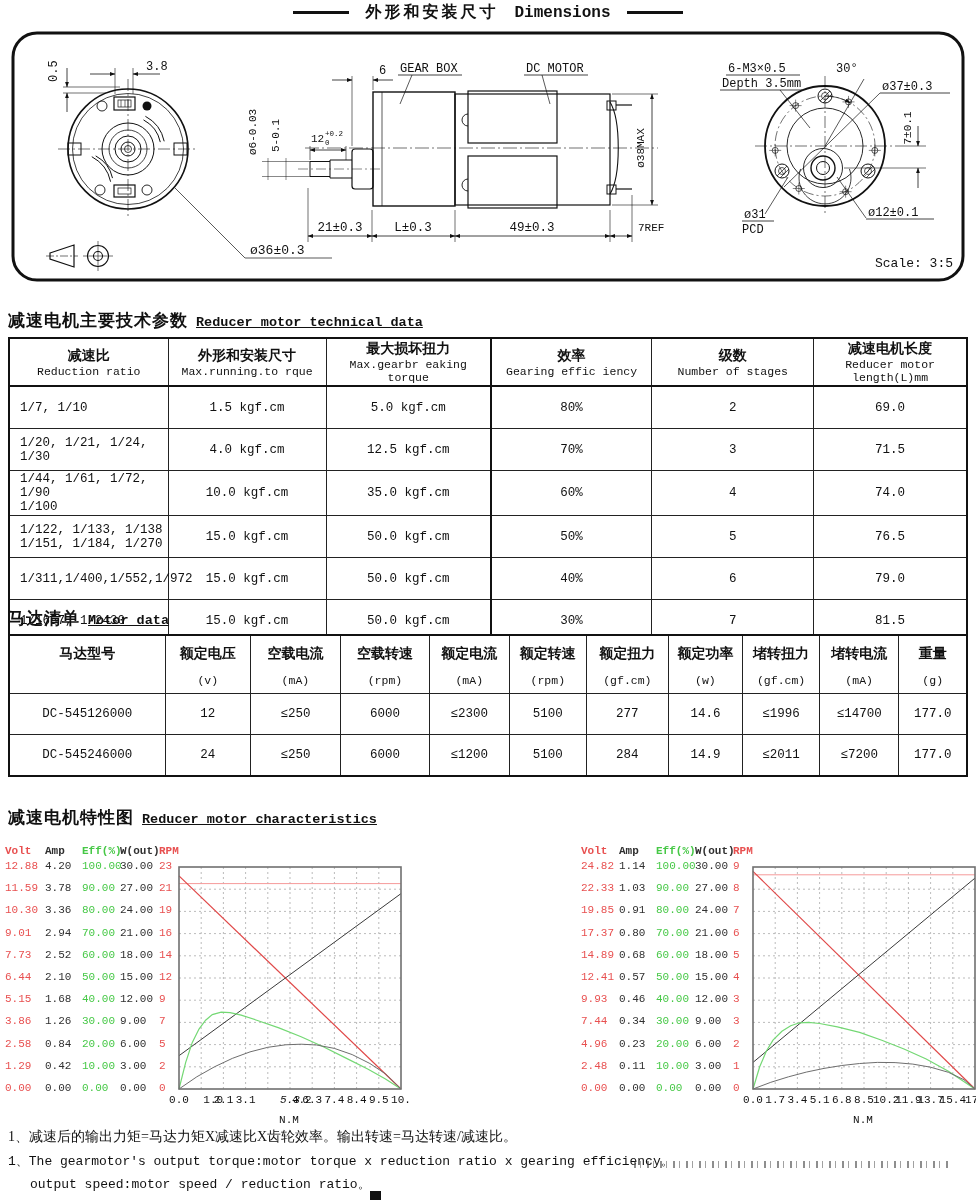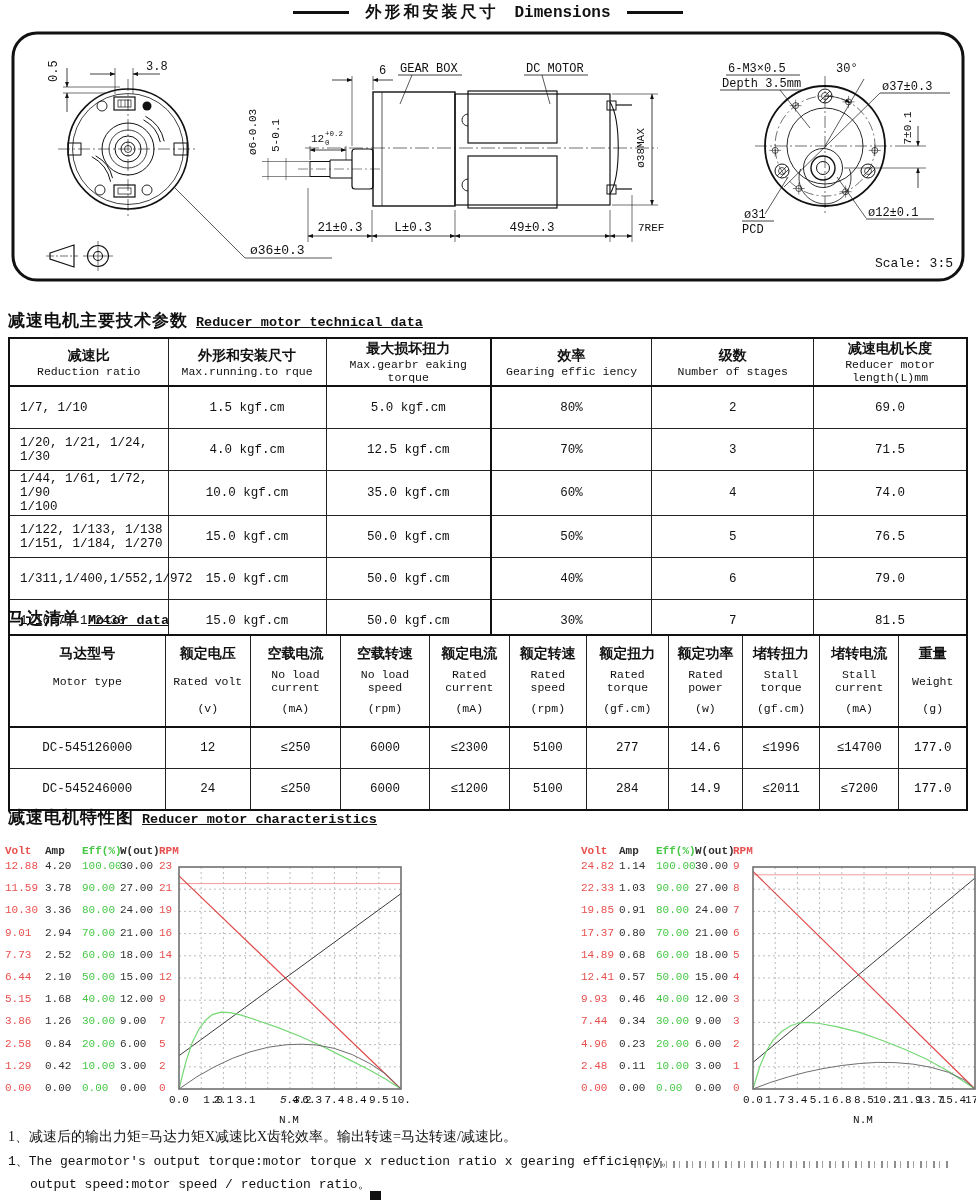--- a/index.html
+++ b/index.html
@@ -379,33 +379,20 @@
         <th class="hdr-cn">额定电压</th>
         <th class="hdr-cn">空载电流</th>
         <th class="hdr-cn">空载转速</th>
         <th class="hdr-cn">额定电流</th>
         <th class="hdr-cn">额定转速</th>
         <th class="hdr-cn">额定扭力</th>
         <th class="hdr-cn">额定功率</th>
         <th class="hdr-cn">堵转扭力</th>
         <th class="hdr-cn">堵转电流</th>
         <th class="hdr-cn">重量</th>
-      </tr>
-      <tr>
-        <th class="hdr-en">Motor type</th>
-        <th class="hdr-en">Rated volt</th>
-        <th class="hdr-en">No load current</th>
-        <th class="hdr-en">No load speed</th>
-        <th class="hdr-en">Rated current</th>
-        <th class="hdr-en">Rated speed</th>
-        <th class="hdr-en">Rated torque</th>
-        <th class="hdr-en">Rated power</th>
-        <th class="hdr-en">Stall torque</th>
-        <th class="hdr-en">Stall current</th>
-        <th class="hdr-en">Weight</th>
       </tr>
       <tr>
         <th class="hdr-unit"></th>
         <th class="hdr-unit">(v)</th>
         <th class="hdr-unit">(mA)</th>
         <th class="hdr-unit">(rpm)</th>
         <th class="hdr-unit">(mA)</th>
         <th class="hdr-unit">(rpm)</th>
         <th class="hdr-unit">(gf.cm)</th>
         <th class="hdr-unit">(w)</th>

